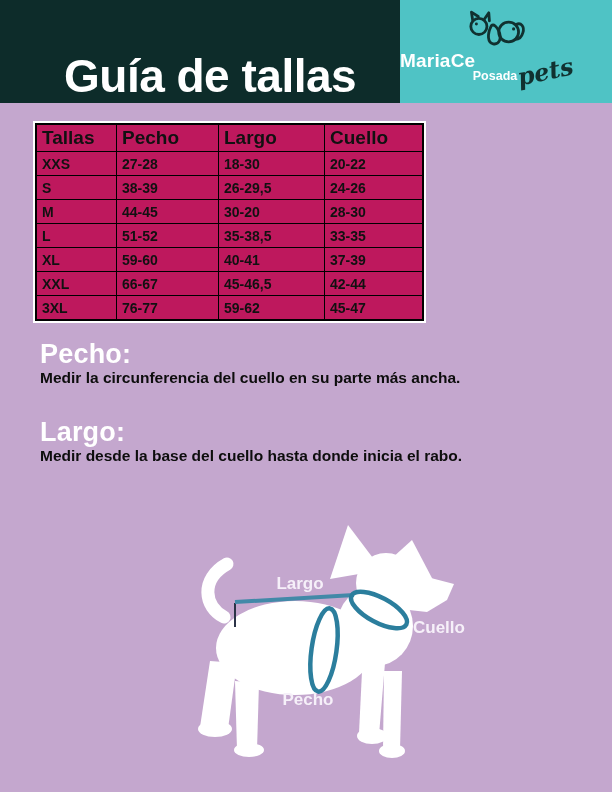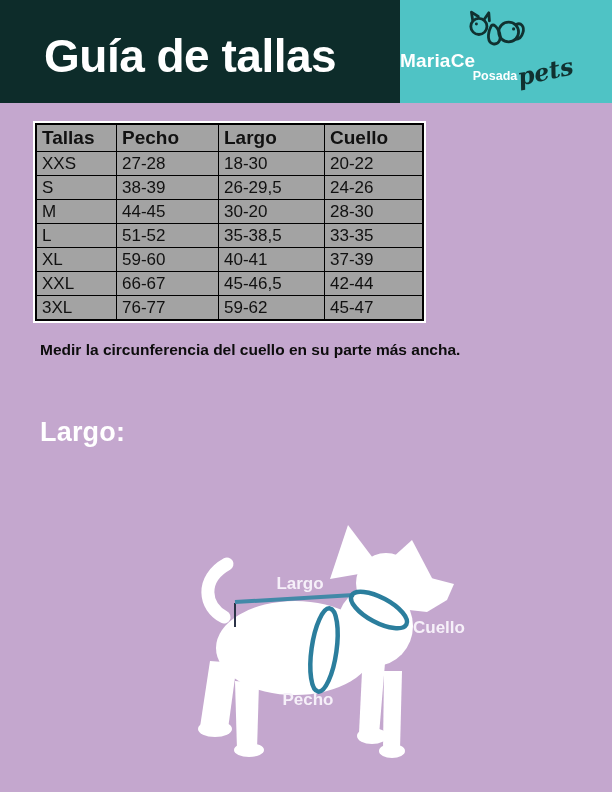--- a/index.html
+++ b/index.html
@@ -1,40 +1,40 @@
 <!DOCTYPE html>
 <html><head>
 <meta charset="utf-8">
 <style>
   html,body{margin:0;padding:0;}
   body{width:612px;height:792px;overflow:hidden;font-family:"Liberation Sans",sans-serif;}
   .page{position:relative;width:612px;height:792px;background:#c4a7ce;}
 
   
   .hdr-dark{position:absolute;left:0;top:0;width:400px;height:103px;background:#0d2c2a;
-            display:flex;align-items:center;}
+            display:flex;align-items:flex-end;padding-left:20px;}
   .page-title{margin:0;padding:8px 0 0 44px;font-size:46px;font-weight:bold;color:#ffffff;
               letter-spacing:-0.5px;}
   .hdr-teal{position:absolute;left:400px;top:0;width:212px;height:103px;background:#4fc3c5;}
   .logo-icon{position:absolute;left:64px;top:9px;}
   .brand-name{position:absolute;left:0;top:50px;width:202px;text-align:left;
               color:#ffffff;font-weight:bold;font-size:19px;letter-spacing:0.2px;}
   .brand-sub{position:absolute;left:0;top:69px;width:190px;text-align:center;
              color:#ffffff;font-weight:bold;font-size:12.5px;}
   .brand-script{position:absolute;left:117px;top:57px;font-family:"DejaVu Serif",serif;
                 font-style:italic;font-weight:bold;font-size:24px;color:#113130;
                 transform:rotate(-12deg);}
 
   
   .tablewrap{position:absolute;left:33px;top:121px;background:#ffffff;padding:2px;}
-  table.sizes{border-collapse:collapse;border:2px solid #000;background:#a3a3a3;table-layout:fixed;}
+  table.sizes{border-collapse:collapse;border:2px solid #000;background:#be185d;table-layout:fixed;}
   table.sizes th,table.sizes td{border:1px solid #000;text-align:left;padding:0 0 0 5px;
     color:#111;white-space:nowrap;overflow:hidden;}
   table.sizes th{font-size:19px;font-weight:bold;height:26px;}
-  table.sizes td{font-size:17px;font-weight:normal;height:23px;}
+  table.sizes td{font-size:14px;font-weight:bold;height:23px;}
   .c0{width:74px;} .c1{width:96px;} .c2{width:100px;} .c3{width:92px;}
 
   
   .section{position:absolute;left:40px;width:540px;}
   .section h2{margin:0;font-size:27px;line-height:28px;font-weight:bold;color:#ffffff;
               letter-spacing:0.2px;}
   .section p{margin:1px 0 0 0;font-size:15.5px;font-weight:bold;color:#0d0d0d;}
   .s0{top:340px;} .s1{top:418px;} .s2{top:485px;}
 
   
@@ -123,24 +123,26 @@
           <td>3XL</td>
           <td>76-77</td>
           <td>59-62</td>
           <td>45-47</td>
         </tr>
       </tbody>
     </table>
   </div>
 
   <div class="section s0">
+    <h2>Pecho:</h2>
     <p>Medir la circunferencia del cuello en su parte más ancha.</p>
   </div>
   <div class="section s1">
     <h2>Largo:</h2>
+    <p>Medir desde la base del cuello hasta donde inicia el rabo.</p>
   </div>
 
   <svg class="illus" width="300" height="258" viewBox="0 0 300 258">
 
     <g fill="#ffffff">
       <path d="M44,94 C24,84 20,56 47,41" stroke="#ffffff" stroke-width="13" stroke-linecap="round" fill="none"></path>
       <ellipse cx="115" cy="125" rx="79" ry="47"></ellipse>
       <ellipse cx="195" cy="103" rx="38" ry="40"></ellipse>
       <circle cx="206" cy="60" r="30"></circle>
       <polygon points="168,2 150,56 202,47"></polygon>

